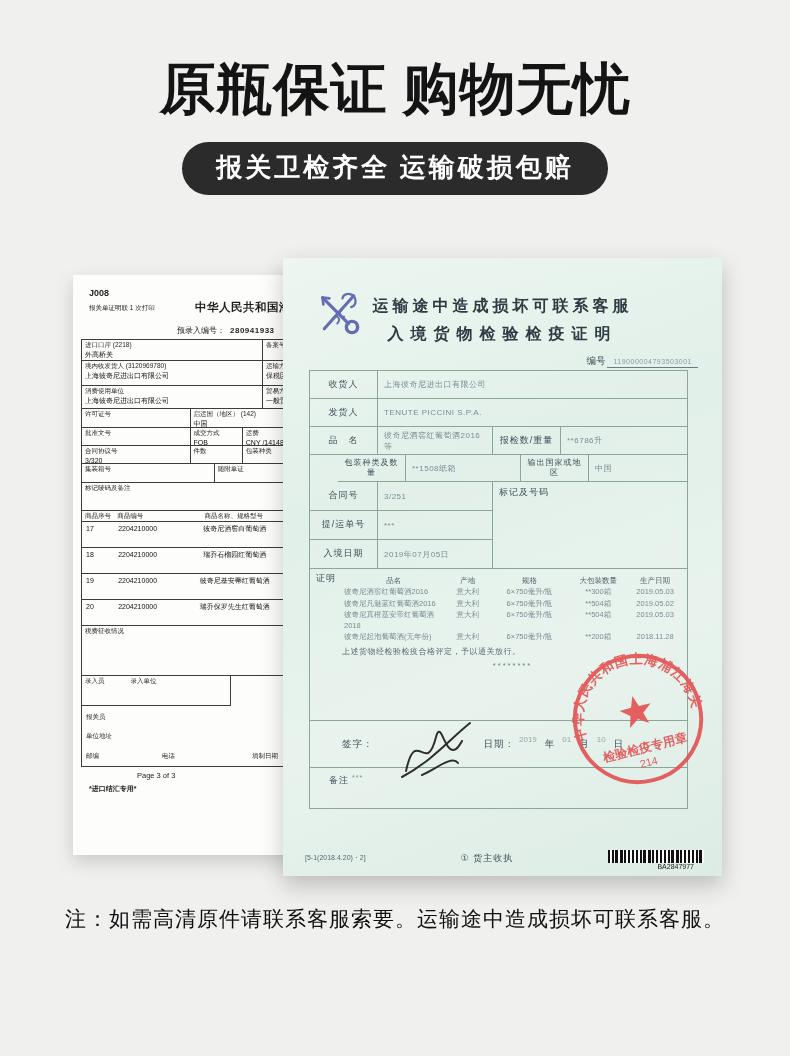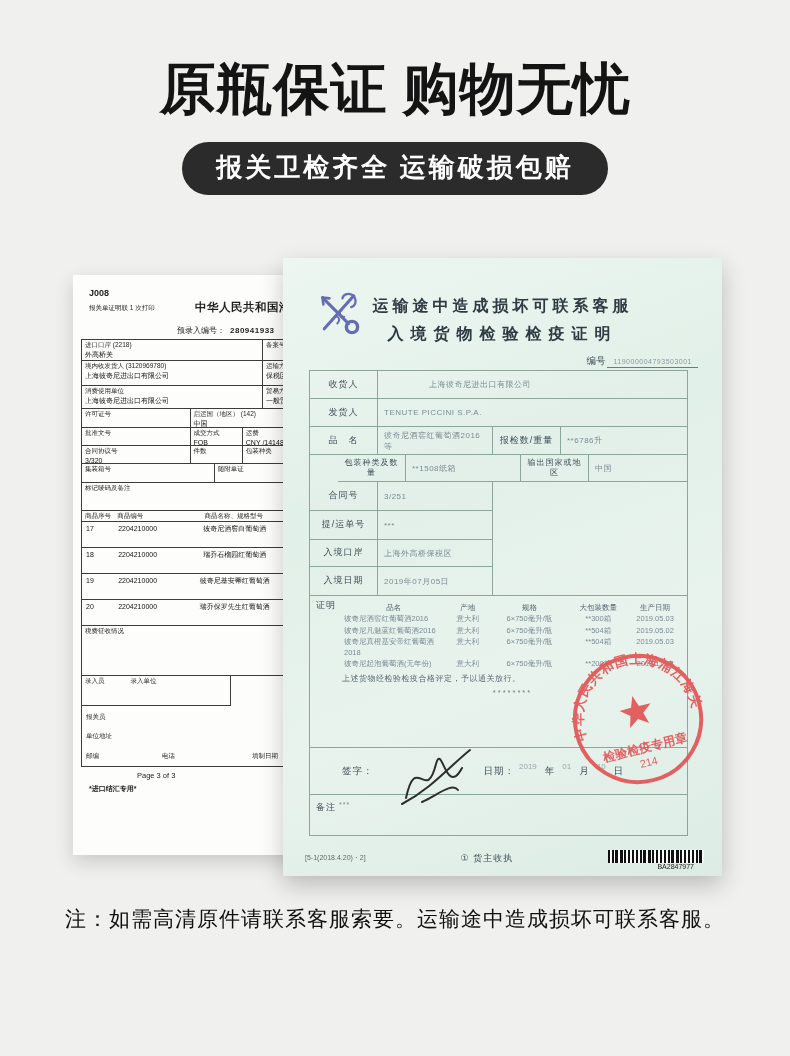--- a/index.html
+++ b/index.html
@@ -82,21 +82,21 @@
   .c-date{width:56px;text-align:center;}
   .ct-head .ctc{color:#55666e;text-align:center;}
   .ct-con{margin-top:3px;color:#5a6b73;font-size:8px;letter-spacing:.5px;}
   .ct-end{text-align:center;margin-top:4px;letter-spacing:2px;color:#6b7c84;}
   .rd-sign{position:relative;height:46px;display:flex;align-items:center;font-size:9.5px;color:#3d4e57;}
   .sg-lab{margin-left:32px;letter-spacing:1px;}
   .dt-lab{margin-left:110px;letter-spacing:1px;}
   .dt-num{position:relative;top:-5px;font-size:8px;color:#98a6ad;margin:0 4px;}
   .dt-unit{margin:0 4px;}
   .sig{position:absolute;left:82px;top:-10px;z-index:2;}
-  .rd-remark{height:40px;align-items:flex-start;padding-top:4px;font-size:9px;color:#3d4e57;letter-spacing:1px;}
+  .rd-remark{height:40px;align-items:flex-start;padding-top:4px;font-size:9px;color:#3d4e57;letter-spacing:1px;margin-left:13px;}
   .rd-remark sup{font-size:7px;color:#7b8c94;margin-left:3px;}
   .stamp{position:absolute;left:286px;top:392px;width:138px;height:138px;transform:rotate(-14deg);opacity:.92;z-index:3;}
   .rd-foot{position:absolute;left:22px;right:18px;bottom:6px;display:flex;justify-content:space-between;align-items:flex-start;}
   .rf-l{font-size:7px;color:#5a6b73;padding-top:3px;}
   .rf-c{font-size:9px;color:#3d4e57;letter-spacing:1px;padding-top:2px;}
   .bc{width:96px;text-align:center;}
   .bc-bars{height:13px;background:
       repeating-linear-gradient(90deg,#101010 0 2px,transparent 2px 4px),
       repeating-linear-gradient(90deg,#101010 0 1px,transparent 1px 7px);
       background-color:#f7faf8;}
@@ -259,21 +259,21 @@
       <path d="M33,25 c-4,4 -2,9 3,8 M25,33 c5,-1 7,4 3,8" stroke-width="2.2"></path>
     </g>
   </svg>
   <div class="rd-t1">运输途中造成损坏可联系客服</div>
   <div class="rd-t2">入境货物检验检疫证明</div>
   <div class="rd-no">
     <b style="font-weight:normal;">编号</b><span>119000004793503001</span>
   </div>
 
   <div class="rd-table">
-    <div class="rr" style="height:28px;gap:45px;">
+    <div class="rr" style="height:28px;">
       <div class="rc rlab">收货人</div>
       <div class="rc rval end" style="flex:1;">上海彼奇尼进出口有限公司</div>
     </div>
     <div class="rr" style="height:28px;">
       <div class="rc rlab">发货人</div>
       <div class="rc rval end" style="flex:1;">TENUTE PICCINI S.P.A.</div>
     </div>
     <div class="rr" style="height:28px;">
       <div class="rc rlab">品　名</div>
       <div class="rc rval" style="width:115px;">彼奇尼酒窖红葡萄酒2016等</div>
@@ -289,29 +289,26 @@
     <div class="rd-group">
       <div class="rd-gleft">
         <div class="rr" style="height:29px;">
           <div class="rc rlab">合同号</div>
           <div class="rc rval end" style="flex:1;">3/251</div>
         </div>
         <div class="rr" style="height:29px;justify-content:space-between;">
           <div class="rc rlab">提/运单号</div>
           <div class="rc rval end" style="flex:1;">***</div>
         </div>
-        <div class="rr" style="height:27px;">
-          <div class="rc rlab">入境口岸</div>
-          <div class="rc rval end" style="flex:1;">上海外高桥保税区</div>
-        </div>
         <div class="rr" style="height:28px;">
           <div class="rc rlab">入境日期</div>
           <div class="rc rval end" style="flex:1;">2019年07月05日</div>
         </div>
       </div>
+      <div class="rc rd-marks end">标记及号码</div>
     </div>
     <div class="rd-cert" style="border-bottom:1px solid #8aa79a;">
       <div class="cert-lab">证明</div>
       <div class="ct">
         <div class="ctr ct-head">
           <span class="ctc c-name">品名</span>
           <span class="ctc c-origin">产地</span>
           <span class="ctc c-spec">规格</span>
           <span class="ctc c-pack">大包装数量</span>
           <span class="ctc c-date">生产日期</span>

